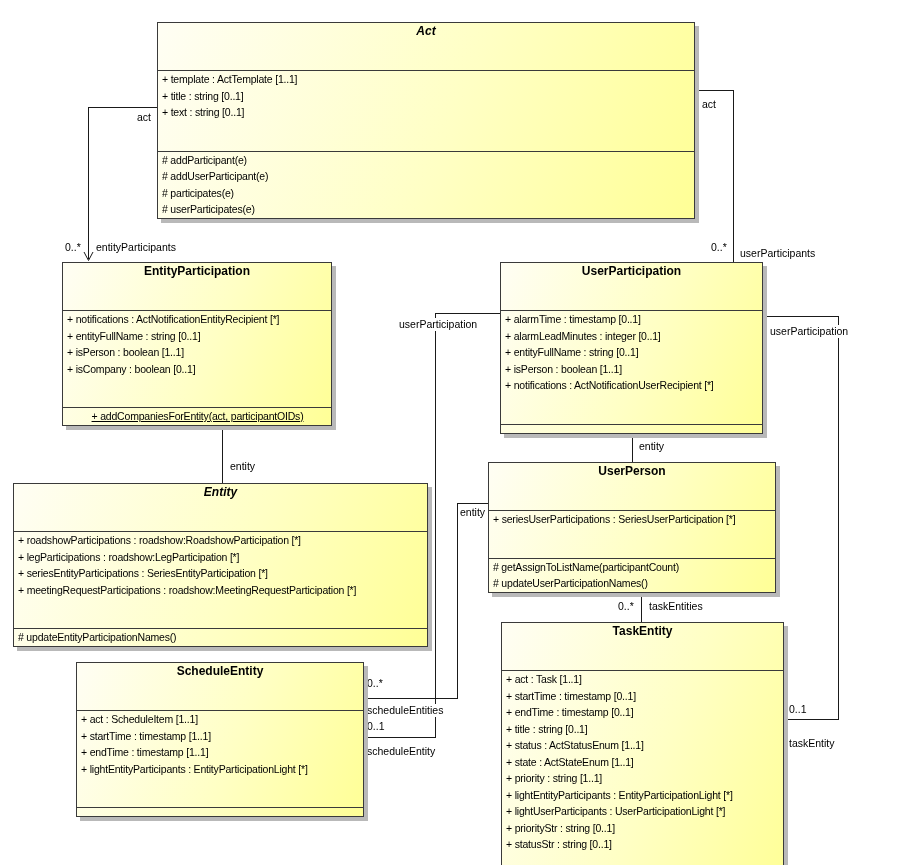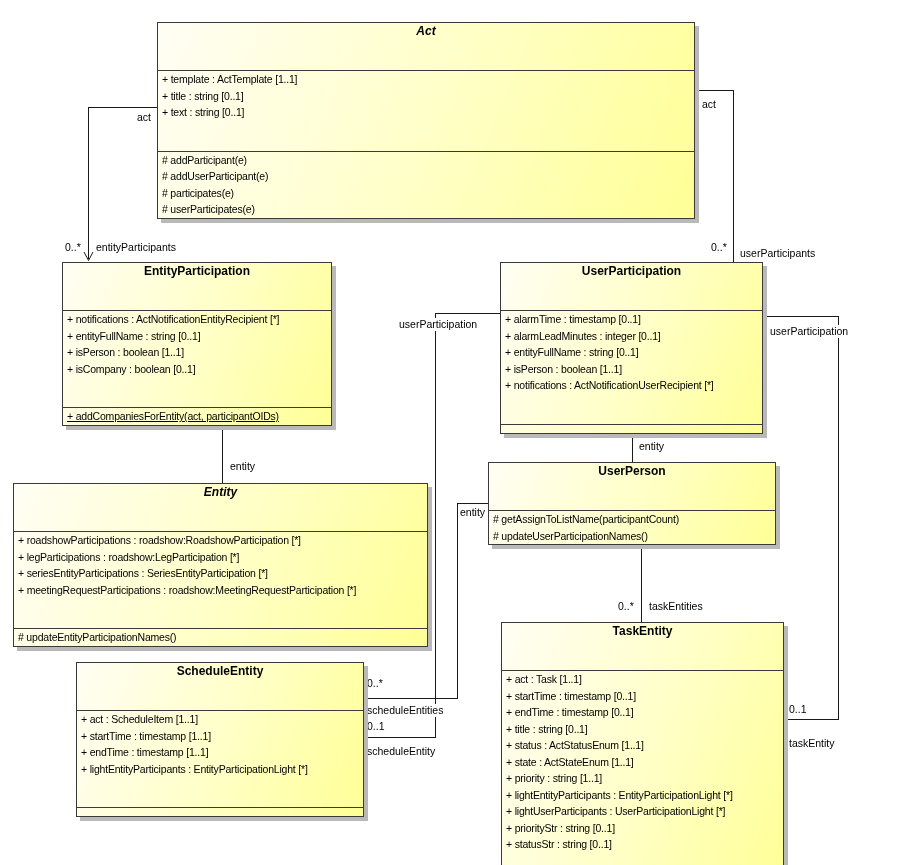--- a/index.html
+++ b/index.html
@@ -23,21 +23,21 @@
     height:17px;line-height:17px;text-align:center;
     font-size:12px;font-weight:bold;white-space:nowrap;overflow:hidden;
   }
   .uml-title.abstract{font-style:italic;}
   .uml-attrs,.uml-ops{border-top:1px solid var(--boxBorder,#3a3a3a);margin-top:30px;}
   .uml-ops:empty{height:8px;}
   .uml-row{
     height:16.5px;line-height:16.5px;padding:0 3px 0 4px;
     font-size:10.5px;letter-spacing:-0.2px;white-space:nowrap;overflow:hidden;
   }
-  .uml-row.underline{text-decoration:underline;}
+  .uml-row.underline{text-decoration:underline;text-align:center;}
 
   .clabel{
     position:absolute;z-index:1;font-size:10.5px;line-height:13px;
     white-space:nowrap;background:var(--canvas,#fff);padding:0 1px;
   }
 </style>
 </head>
 <body>
 
 <div class="canvas">
@@ -142,20 +142,23 @@
         <div class="uml-row">+ seriesEntityParticipations : SeriesEntityParticipation [*]</div>
         <div class="uml-row">+ meetingRequestParticipations : roadshow:MeetingRequestParticipation [*]</div>
       </div>
     <div class="uml-ops">
         <div class="uml-row"># updateEntityParticipationNames()</div>
       </div>
   </div>
 
   <div class="uml-class" style="left:488px;top:462px;width:286px">
     <div class="uml-title">UserPerson</div>
+    <div class="uml-attrs">
+        <div class="uml-row">+ seriesUserParticipations : SeriesUserParticipation [*]</div>
+      </div>
     <div class="uml-ops">
         <div class="uml-row"># getAssignToListName(participantCount)</div>
         <div class="uml-row"># updateUserParticipationNames()</div>
       </div>
   </div>
 
   <div class="uml-class" style="left:76px;top:662px;width:286px">
     <div class="uml-title">ScheduleEntity</div>
     <div class="uml-attrs">
         <div class="uml-row">+ act : ScheduleItem [1..1]</div>

